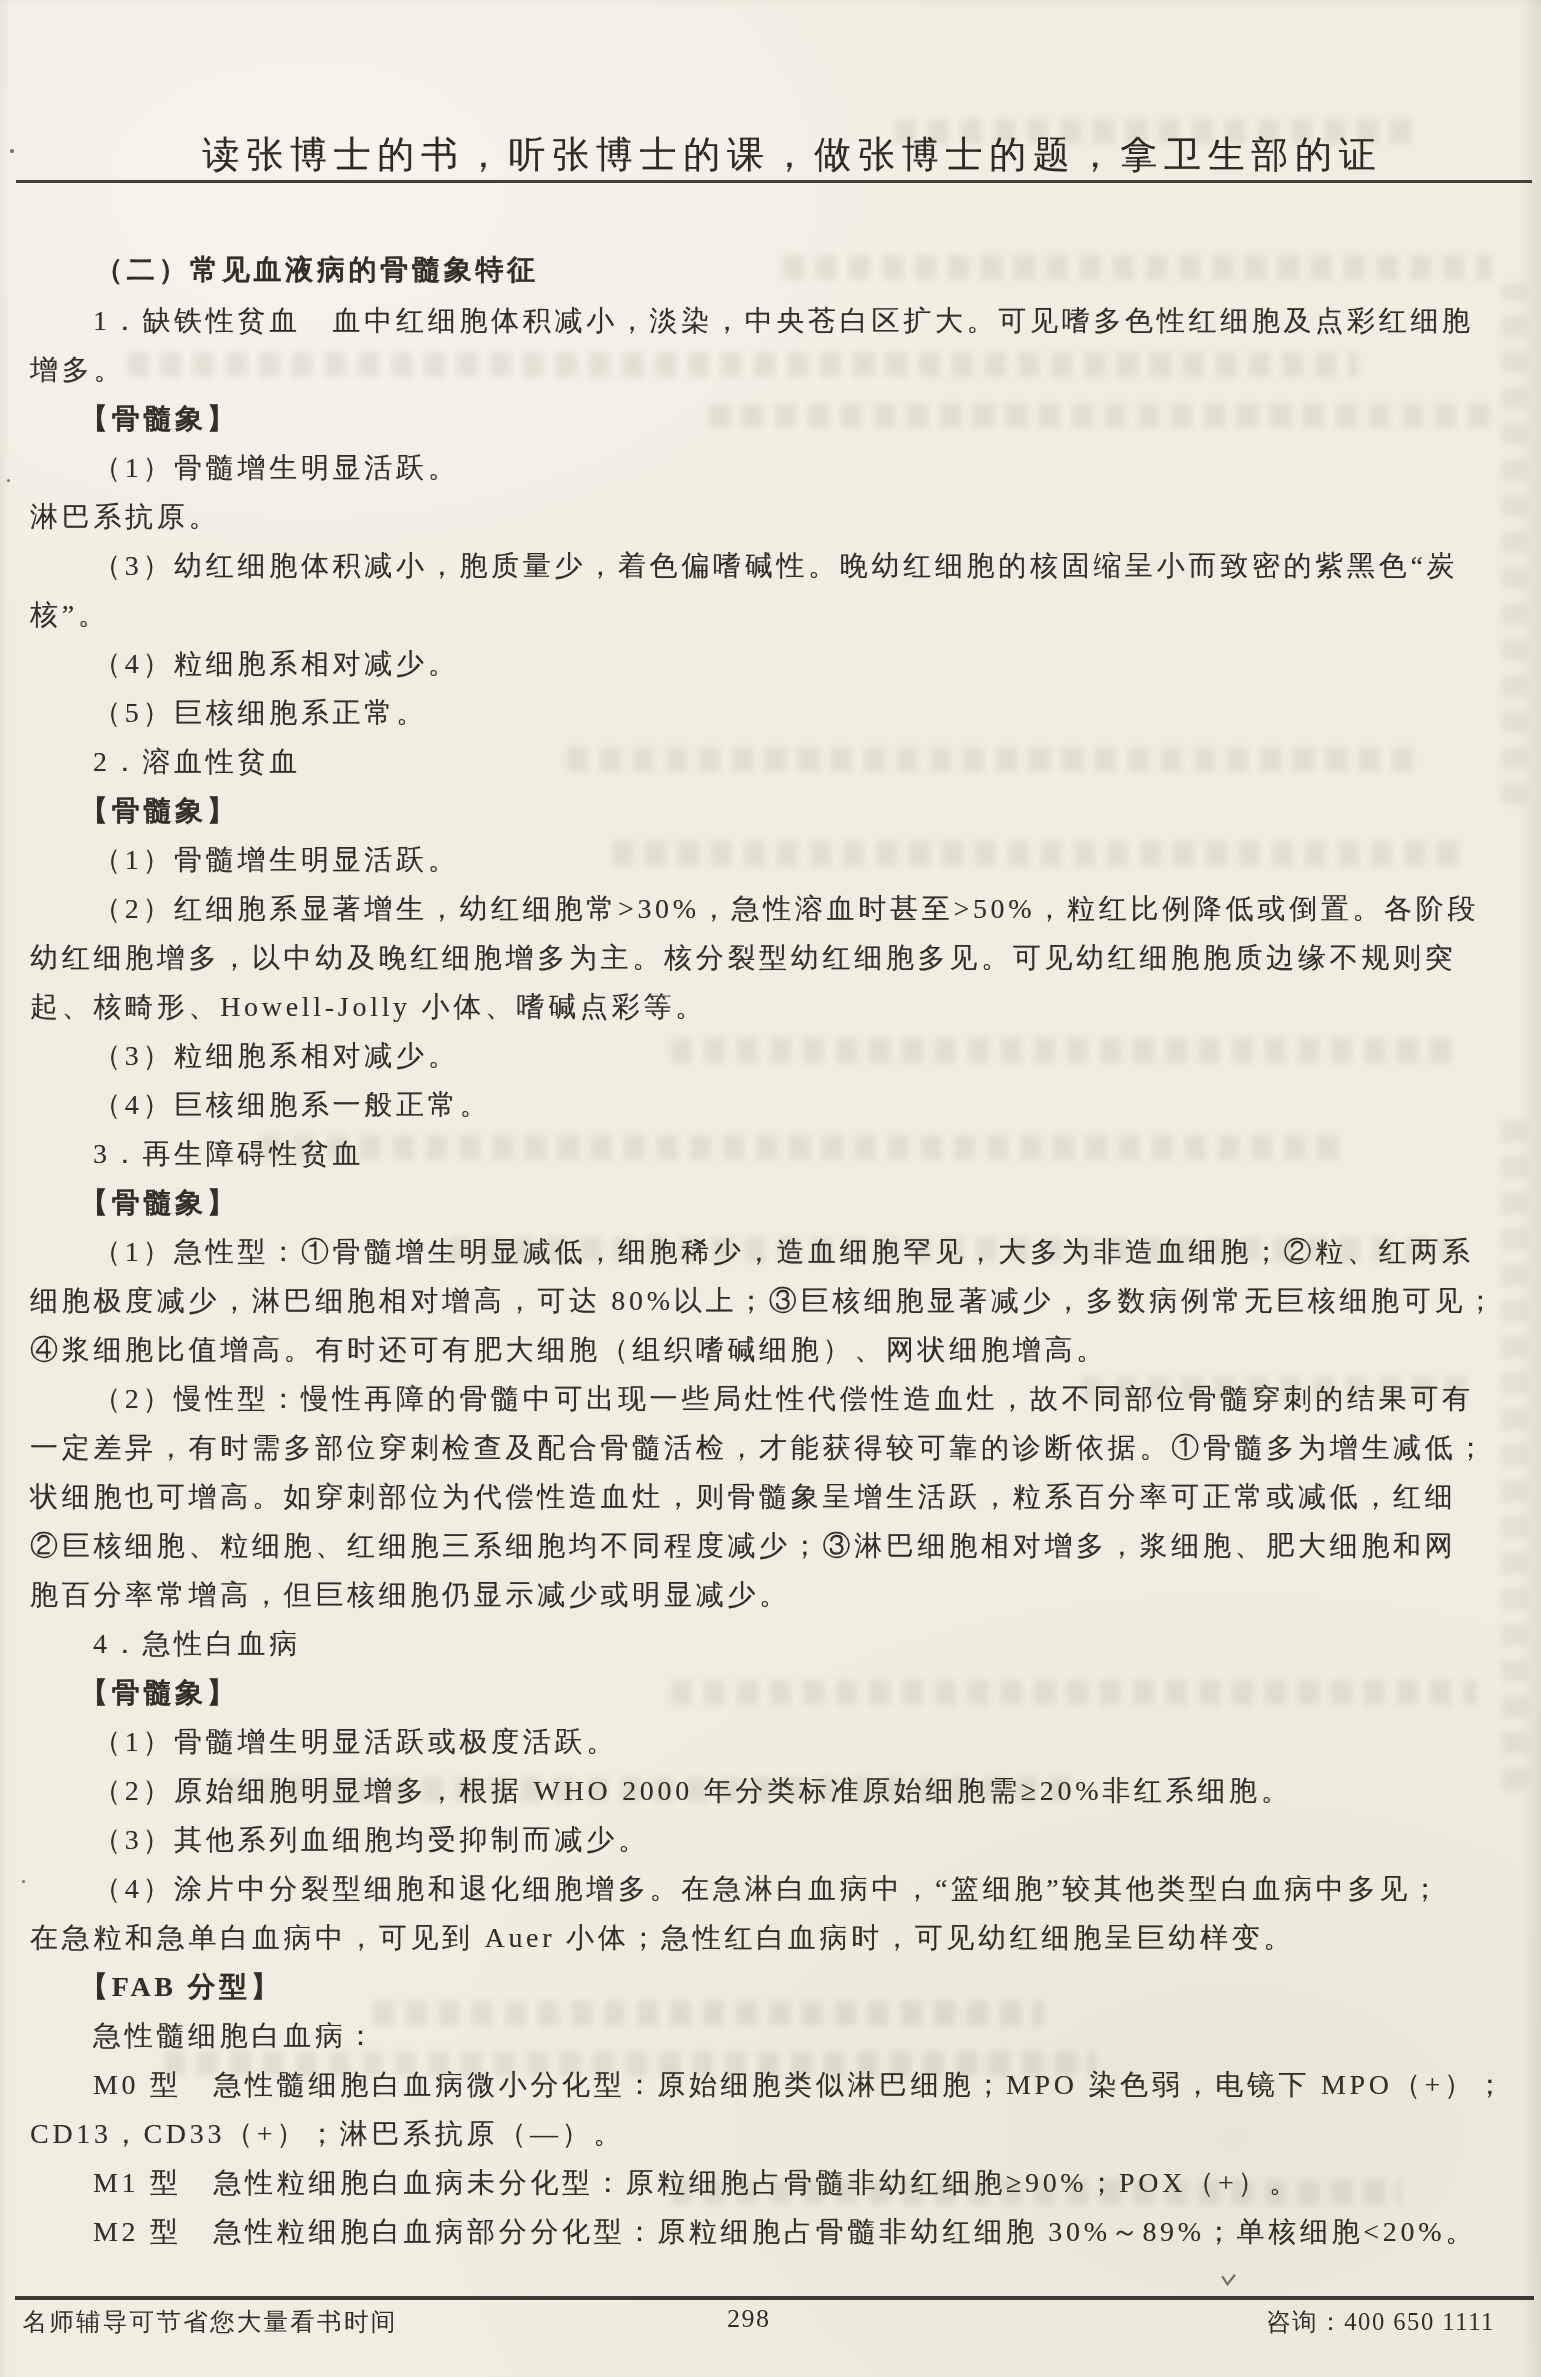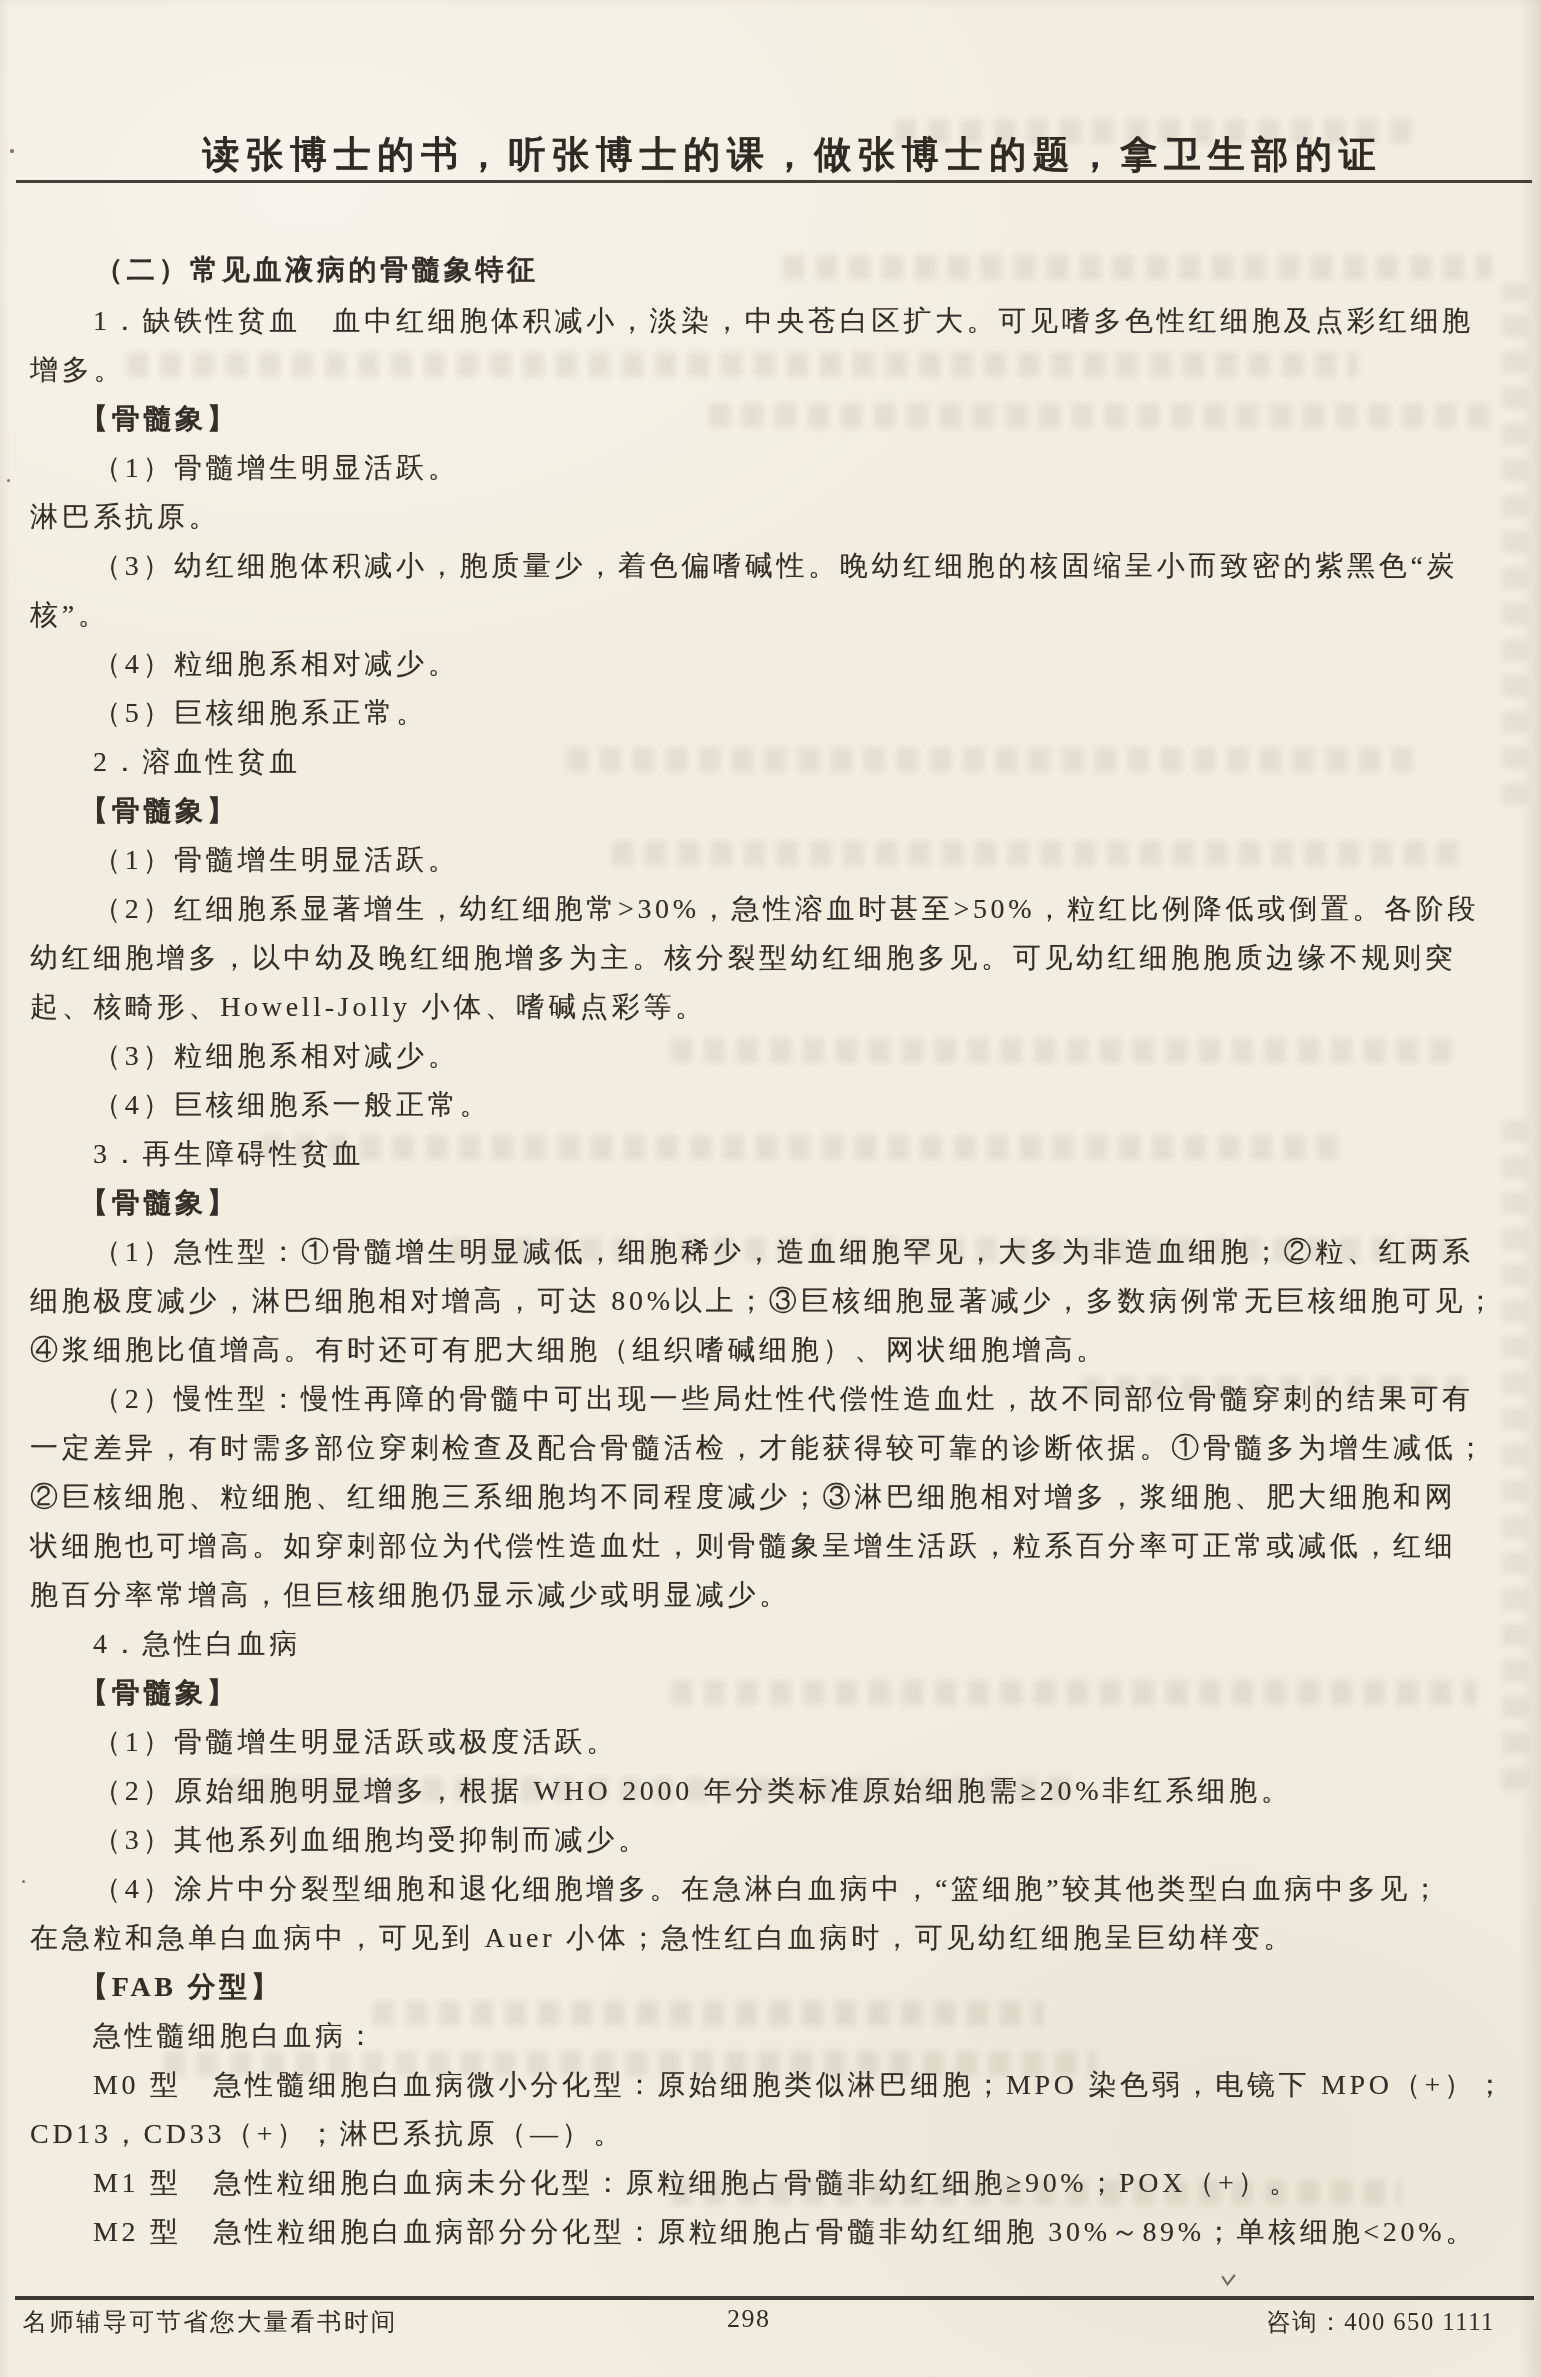--- a/index.html
+++ b/index.html
@@ -31,21 +31,21 @@
     position:absolute;width:25px;
     background:repeating-linear-gradient(0deg, rgba(125,115,94,.22) 0 22.4px, rgba(125,115,94,0) 22.4px 36px);
     filter:blur(3px);opacity:.5;border-radius:3px;pointer-events:none;
   }
   .speck{position:absolute;background:#4a453b;border-radius:50%;opacity:.7;}
 
   .slogan{
     position:absolute;top:130px;left:0;width:1542px;
     box-sizing:border-box;padding-left:43px;
     text-align:center;
-    font-size:37px;font-weight:700;letter-spacing:6.7px;
+    font-size:37px;font-weight:400;letter-spacing:6.7px;
     color:#2e2b24;
     text-shadow:0 0 0.7px rgba(46,43,36,.45);
     white-space:nowrap;
   }
   .header-rule{position:absolute;top:180px;left:16.4px;width:1516px;height:3px;background:#43403a;}
 
   .body-text{position:absolute;top:247px;left:0;width:1542px;}
   .line{
     height:49px;line-height:49px;
     font-size:28px;letter-spacing:3.7px;white-space:nowrap;
@@ -114,22 +114,22 @@
     <div class="line cont">起、核畸形、Howell-Jolly 小体、嗜碱点彩等。</div>
     <div class="line para">（3）粒细胞系相对减少。</div>
     <div class="line para">（4）巨核细胞系一般正常。</div>
     <div class="line para">3．再生障碍性贫血</div>
     <div class="line blabel">【骨髓象】</div>
     <div class="line para">（1）急性型：①骨髓增生明显减低，细胞稀少，造血细胞罕见，大多为非造血细胞；②粒、红两系</div>
     <div class="line cont">细胞极度减少，淋巴细胞相对增高，可达 80%以上；③巨核细胞显著减少，多数病例常无巨核细胞可见；</div>
     <div class="line cont">④浆细胞比值增高。有时还可有肥大细胞（组织嗜碱细胞）、网状细胞增高。</div>
     <div class="line para">（2）慢性型：慢性再障的骨髓中可出现一些局灶性代偿性造血灶，故不同部位骨髓穿刺的结果可有</div>
     <div class="line cont">一定差异，有时需多部位穿刺检查及配合骨髓活检，才能获得较可靠的诊断依据。①骨髓多为增生减低；</div>
+    <div class="line cont">状细胞也可增高。如穿刺部位为代偿性造血灶，则骨髓象呈增生活跃，粒系百分率可正常或减低，红细</div>
     <div class="line cont">②巨核细胞、粒细胞、红细胞三系细胞均不同程度减少；③淋巴细胞相对增多，浆细胞、肥大细胞和网</div>
-    <div class="line cont">状细胞也可增高。如穿刺部位为代偿性造血灶，则骨髓象呈增生活跃，粒系百分率可正常或减低，红细</div>
     <div class="line cont">胞百分率常增高，但巨核细胞仍显示减少或明显减少。</div>
     <div class="line para">4．急性白血病</div>
     <div class="line blabel">【骨髓象】</div>
     <div class="line para">（1）骨髓增生明显活跃或极度活跃。</div>
     <div class="line para">（2）原始细胞明显增多，根据 WHO 2000 年分类标准原始细胞需≥20%非红系细胞。</div>
     <div class="line para">（3）其他系列血细胞均受抑制而减少。</div>
     <div class="line para">（4）涂片中分裂型细胞和退化细胞增多。在急淋白血病中，“篮细胞”较其他类型白血病中多见；</div>
     <div class="line cont">在急粒和急单白血病中，可见到 Auer 小体；急性红白血病时，可见幼红细胞呈巨幼样变。</div>
     <div class="line blabel">【FAB 分型】</div>
     <div class="line para">急性髓细胞白血病：</div>

